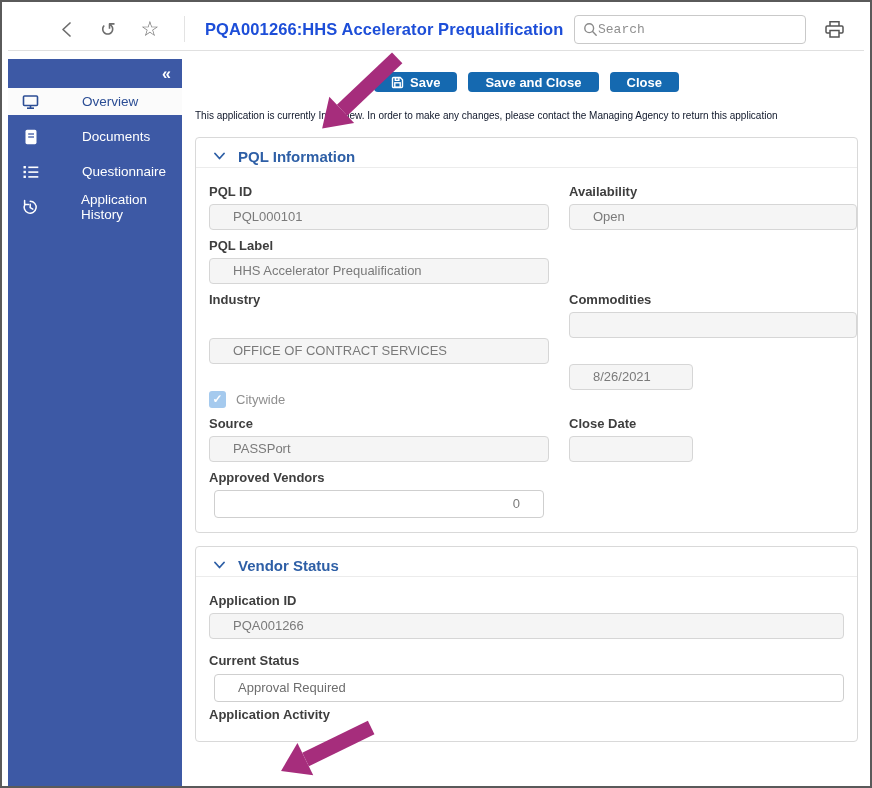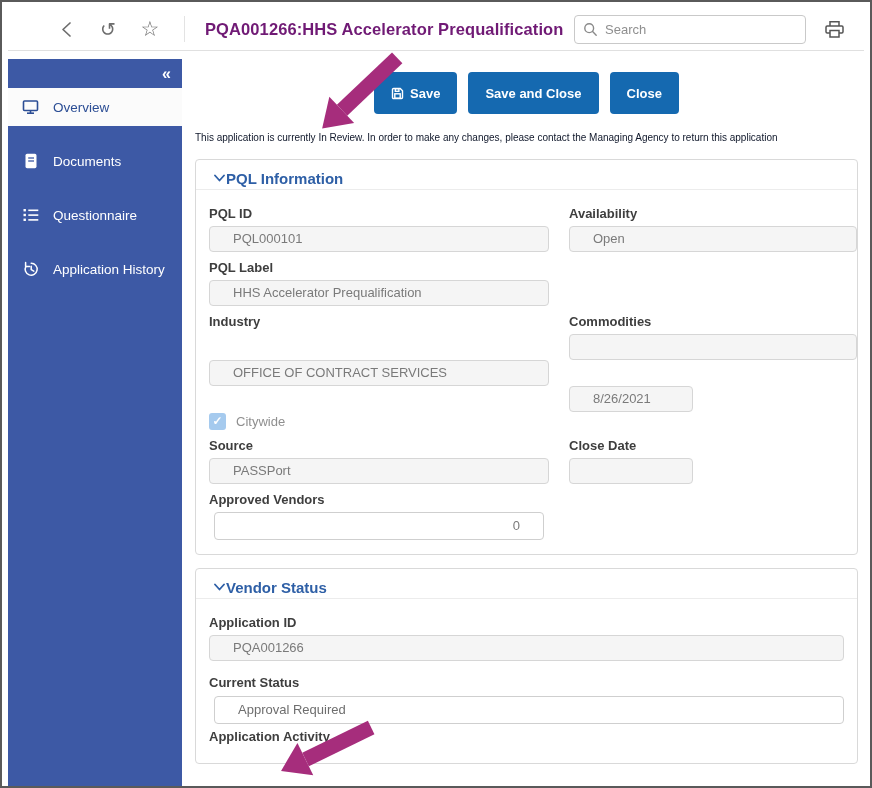--- a/index.html
+++ b/index.html
@@ -16,68 +16,68 @@
   
   .topbar {
     height:43px; border-bottom:1px solid #e0e0e0;
     display:flex; align-items:center;
     padding:0 16px 0 46px; background:#fff;
   }
   .tb-icon { color:#6d6d6d; display:flex; align-items:center; justify-content:center;
     width:24px; height:24px; margin-right:18px; cursor:pointer; font-size:19px; line-height:1; }
   .tb-star { font-size:21px; margin-top:-2px; }
   .tb-divider { width:1px; height:26px; background:#e3e3e3; margin:0 20px 0 4px; }
-  .tb-title { font-size:16.5px; font-weight:bold; color:#701a75; letter-spacing:.1px; }
+  .tb-title { font-size:16.5px; font-weight:bold; color:#1d4ed8; letter-spacing:.1px; }
   .tb-spacer { flex:1; }
   .searchbox {
     display:flex; align-items:center; width:232px; height:29px;
     border:1px solid #c9c9c9; border-radius:4px; padding:0 8px; background:#fff;
   }
   .searchbox input {
     border:none; outline:none; flex:1; font-size:13px; color:#555;
-    font-family:Liberation Sans, sans-serif; margin-left:7px; min-width:0;
+    font-family:Liberation Mono, monospace; min-width:0;
   }
   .searchbox input::placeholder { color:#8f8f8f; }
   .tb-print { margin-left:16px; margin-right:2px; color:#555; cursor:pointer; }
 
   
   .appbody { display:flex; height:calc(100% - 43px); padding-top:8px; }
 
   .sidebar {
     width:174px; background:#3d59a5; color:#fff; flex:none;
     display:flex; flex-direction:column;
   }
   .collapse-strip { height:29px; display:flex; align-items:center; justify-content:flex-end;
     padding-right:11px; }
   .collapse-glyph { font-size:16px; font-weight:bold; color:#fff; cursor:pointer; line-height:1; }
   .side-item {
-    height:38px; margin-bottom:16px; display:flex; align-items:center;
-    padding-left:14px; cursor:pointer; font-size:13.5px; color:#fff;
+    height:27px; margin-bottom:8px; display:flex; align-items:center;
+    padding-left:14px; cursor:pointer; font-size:13.5px; color:#fff;gap:29px;
   }
   .side-item .s-icon { width:17px; height:17px; margin-right:14px; display:flex;
     align-items:center; justify-content:center; color:#fff; }
   .side-item.active { background:#fbfbfb; color:#2c4e95; }
   .side-item.active .s-icon { color:#2c4e95; }
 
   .main { flex:1; padding-left:13px; padding-top:13px; position:relative; overflow:hidden; }
 
   
   .btn-row { width:663px; display:flex; justify-content:center; gap:11px; }
   .btn {
     background:#1569b0; color:#fff; border:none; border-radius:4px;
     font-family:"Liberation Sans", sans-serif; font-size:13px; font-weight:bold;
-    height:42px; padding:0 17px; cursor:pointer; display:flex; align-items:center; gap:6px;justify-content:flex-end;
+    height:20px; padding:0 17px; cursor:pointer; display:flex; align-items:center; gap:6px;justify-content:flex-end;
   }
 
   .notice { width:660px; margin-top:17px; font-size:10px; color:#0f172a; line-height:1.45; }
 
   
   .panel { width:663px; border:1px solid #d9d9d9; border-radius:4px; margin-top:13px; background:#fff; }
   .panel-header {
-    display:flex; align-items:center; gap:1px; padding:10px 0 2px 18px;
+    display:flex; align-items:center; gap:13px; padding:10px 0 2px 18px;
     border-bottom:1px solid #ececec; cursor:pointer;
   }
   .panel-title { color:#2e5fa6; font-weight:bold; font-size:15px; }
   .panel-body { padding:8px 14px 14px 13px; }
 
   .f-label { display:block; font-size:13px; font-weight:bold; color:#3e3e3e; margin:8px 0 5px; }
   .field {
     display:block; width:100%; height:26px; border:1px solid #d6d6d6; border-radius:4px;
     background:#f5f5f5; color:#7a7a7a; font-size:13px; padding:0 23px;
     font-family:"Liberation Sans", sans-serif; outline:none;

